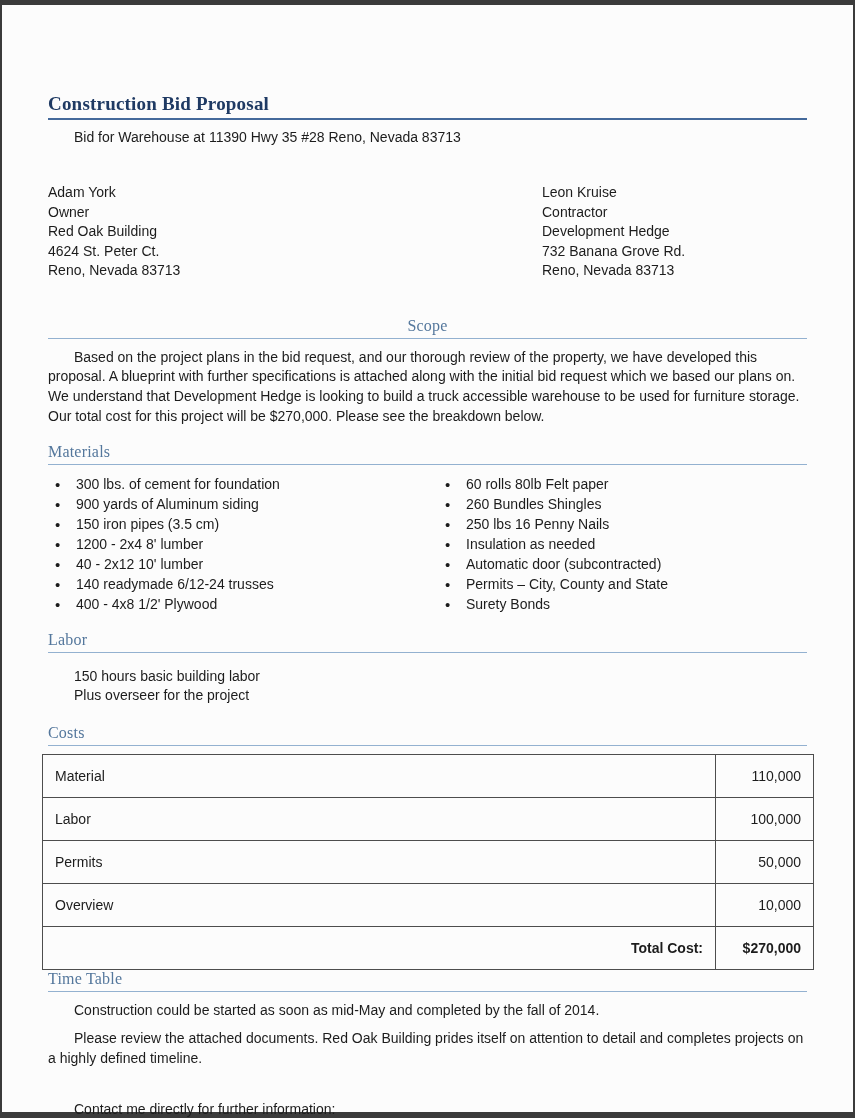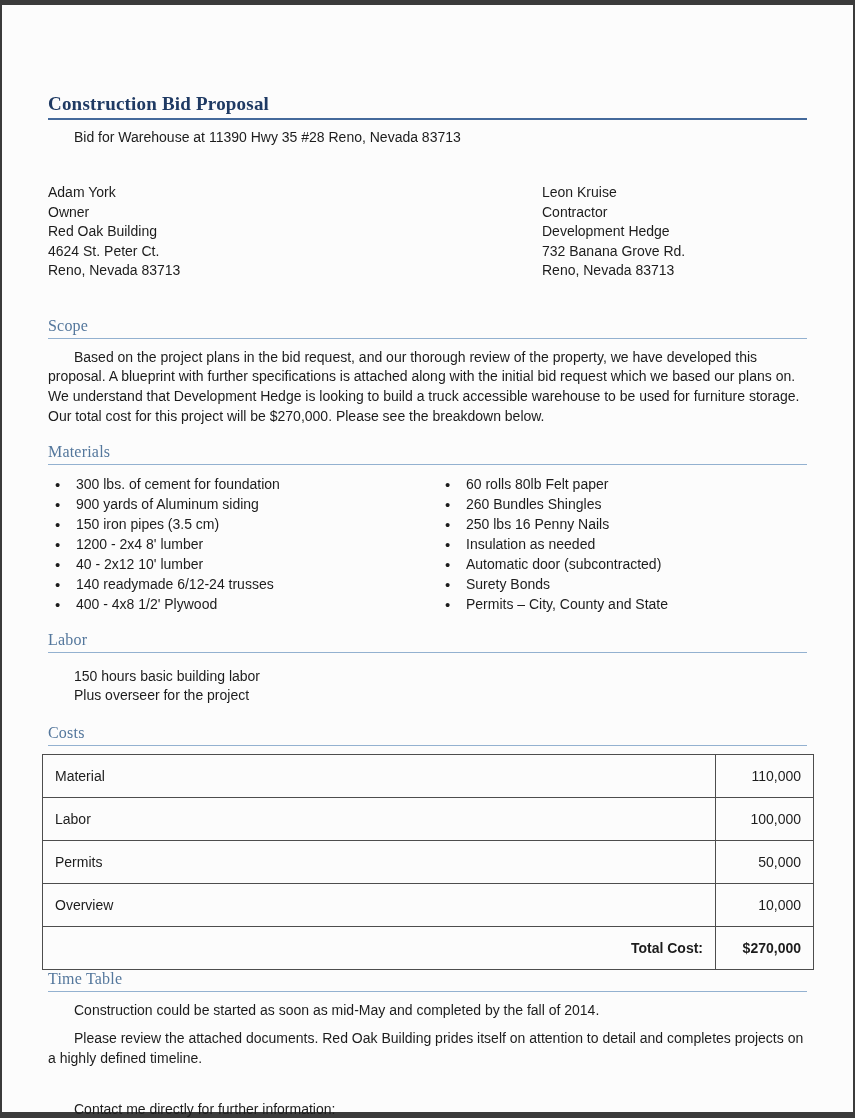--- a/index.html
+++ b/index.html
@@ -43,21 +43,21 @@
   .party p { font-size: 14px; line-height: 19.5px; }
   h2.sec {
     font-family: "Liberation Serif", serif;
     font-size: 16px;
     font-weight: normal;
     color: var(--heading-text, #54779c);
     padding-bottom: 3px;
     border-bottom: 1px solid var(--heading-rule, #93b1d0);
     letter-spacing: 0.2px;
   }
-  .mt-scope   { margin-top: 36px; }
+  .mt-scope   { margin-top: 36px; text-align: center; }
   .mt-mat     { margin-top: 17px; }
   .mt-labor   { margin-top: 16px; }
   .mt-costs   { margin-top: 18px; }
   .mt-time    { }
   p.body-para {
     margin-top: 9px;
     font-size: 14px;
     line-height: 19.7px;
   }
   .indent { text-indent: 26px; }
@@ -141,22 +141,22 @@
       <li>40 - 2x12 10' lumber</li>
       <li>140 readymade 6/12-24 trusses</li>
       <li>400 - 4x8 1/2' Plywood</li>
     </ul>
     <ul>
       <li>60 rolls 80lb Felt paper</li>
       <li>260 Bundles Shingles</li>
       <li>250 lbs 16 Penny Nails</li>
       <li>Insulation as needed</li>
       <li>Automatic door (subcontracted)</li>
+      <li>Permits – City, County and State</li>
       <li>Surety Bonds</li>
-      <li>Permits – City, County and State</li>
     </ul>
   </div>
 
   <h2 class="sec mt-labor">Labor</h2>
   <div class="labor-lines">
     <p>150 hours basic building labor</p>
     <p>Plus overseer for the project</p>
   </div>
 
   <h2 class="sec mt-costs">Costs</h2>

